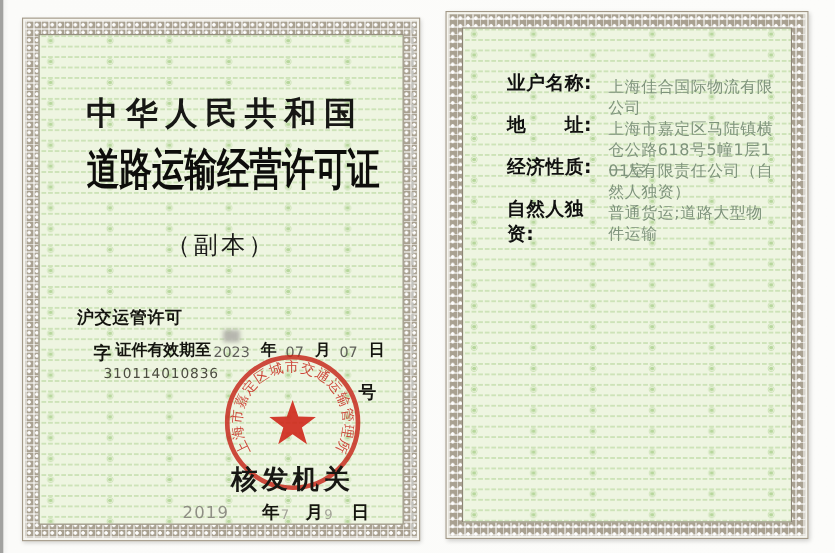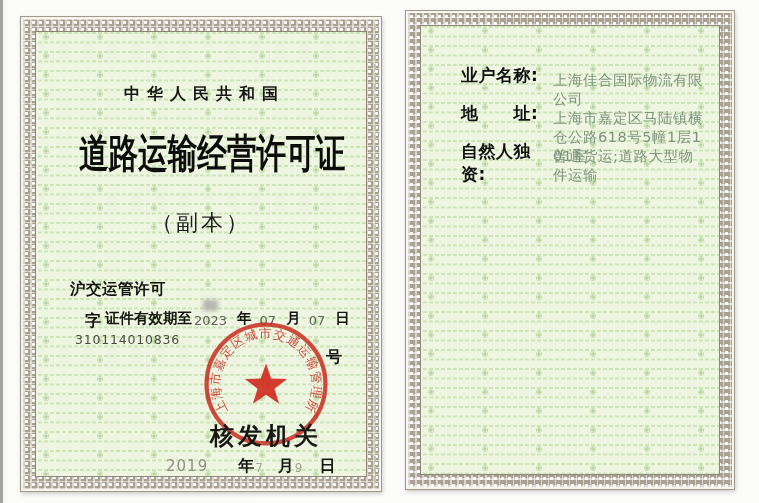--- a/index.html
+++ b/index.html
@@ -22,31 +22,31 @@
     background-image:
       radial-gradient(circle 5px at 10px 5px,rgba(128,184,88,.50) 1.4px,rgba(128,184,88,0) 2px,rgba(128,184,88,.34) 2.6px,rgba(128,184,88,0) 3.5px),
       linear-gradient(to right,#eef5e1 0 2px,rgba(238,245,225,0) 2px),
       linear-gradient(to bottom,rgba(128,184,88,.30) 0 2px,rgba(128,184,88,0) 2px);
     background-size:54px 19px,6px 100%,6px 9.5px;padding-left:18px;}
 
   .stitches{position:absolute;left:374px;top:24px;height:458px;width:0;border-left:2px dashed #c3c3be;}
 
   
   .l-country{position:absolute;left:0;top:52px;width:100%;text-align:center;
-    font-family:"DejaVu Serif",serif;font-weight:bold;font-size:16px;letter-spacing:7px;text-indent:7px;color:#171715;}
+    font-family:"DejaVu Serif",serif;font-weight:bold;font-size:29px;letter-spacing:7px;text-indent:7px;color:#171715;}
   .l-title{position:absolute;left:0;top:94px;width:100%;text-align:center;white-space:nowrap;
     font-family:"DejaVu Serif",serif;font-weight:bold;font-size:40px;letter-spacing:0px;color:#0d0d0b;
     transform:scaleX(.74);transform-origin:50% 50%;}
   .l-copy{position:absolute;left:0;top:176px;width:100%;text-align:center;
     font-family:"DejaVu Serif",serif;font-size:22px;letter-spacing:3px;color:#1c1c1a;}
   .l-license{position:absolute;left:34px;top:247px;right:18px;display:flex;align-items:flex-start;color:#14140f;flex-direction:column;}
   .l-license .pfx{font-weight:bold;font-size:15.5px;letter-spacing:.5px;}
   .smudge{width:15px;height:11px;background:#b6b6ae;filter:blur(2px);align-self:center;margin-left:2px;}
   .l-license .zi{font-weight:bold;font-size:16px;margin-left:15px;}
-  .l-license .num{font-size:12.5px;color:#4c4c41;letter-spacing:.8px;margin-left:5px;}
+  .l-license .num{font-size:12.5px;color:#4c4c41;letter-spacing:.8px;margin-left:24px;}
   .l-license .hao{font-weight:bold;font-size:16px;margin-left:auto;margin-right:6px;}
   .l-validity{position:absolute;left:37px;top:277px;display:flex;align-items:baseline;color:#14140f;margin-left:32px;}
   .l-validity .pfx{font-weight:bold;font-size:14.5px;}
   .l-validity .dt{font-size:13px;color:#60605a;transform:translateY(2px);}
   .l-validity .u{font-weight:bold;font-size:14.5px;}
   .l-validity .g10{margin-left:10px;} .l-validity .g8{margin-left:8px;} .l-validity .g2{margin-left:2px;}
   .stamp{position:absolute;left:165px;top:287px;width:130px;height:130px;opacity:.92;}
   .l-issuer{position:absolute;left:150px;top:388px;width:160px;text-align:center;
     font-weight:bold;font-size:24px;letter-spacing:4px;color:#171713;}
   .l-issuedate{position:absolute;left:130px;top:424px;display:flex;align-items:baseline;color:#15150f;}
@@ -133,20 +133,24 @@
           <div class="field">
             <span class="lbl">业户名称:</span>
             <span class="val">上海佳合国际物流有限公司</span>
           </div>
 
           <div class="field field--address">
             <span class="lbl">地　　址:</span>
             <span class="val">上海市嘉定区马陆镇横仓公路618号5幢1层101室</span>
           </div>
 
+          <div class="field">
+            <span class="lbl">经济性质:</span>
+            <span class="val">一人有限责任公司（自然人独资）</span>
+          </div>
 
           <div class="field">
             <span class="lbl">自然人独资:</span>
             <span class="val">普通货运;道路大型物件运输</span>
           </div>
 
         </div>
       </div>
     </div>
   </div>

